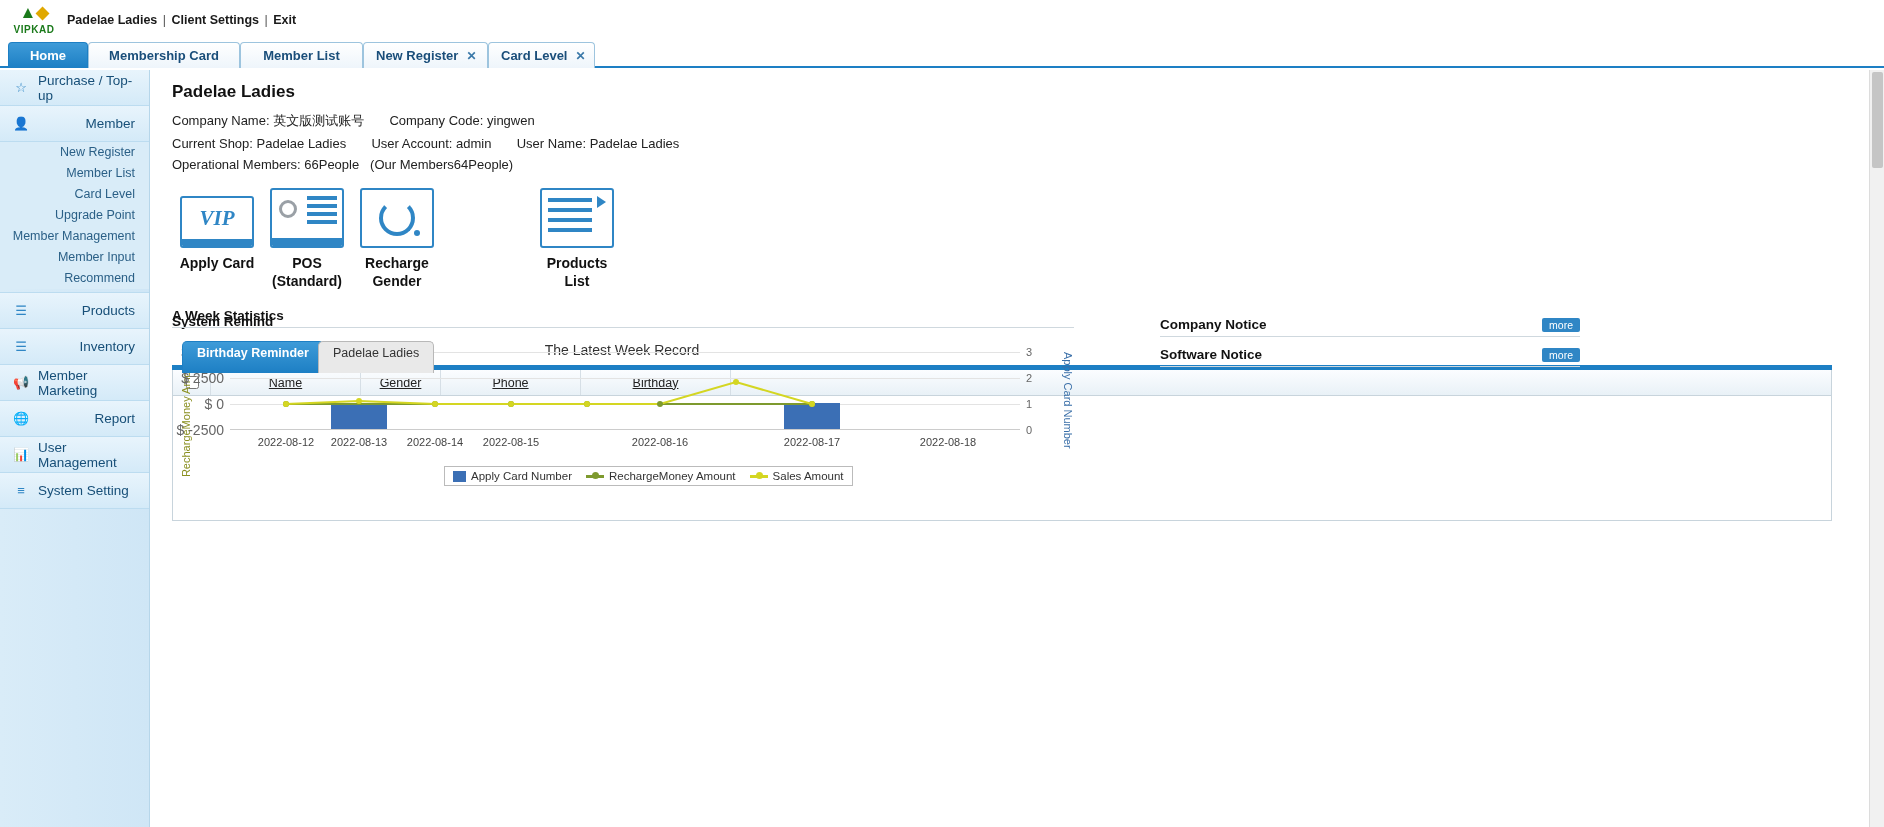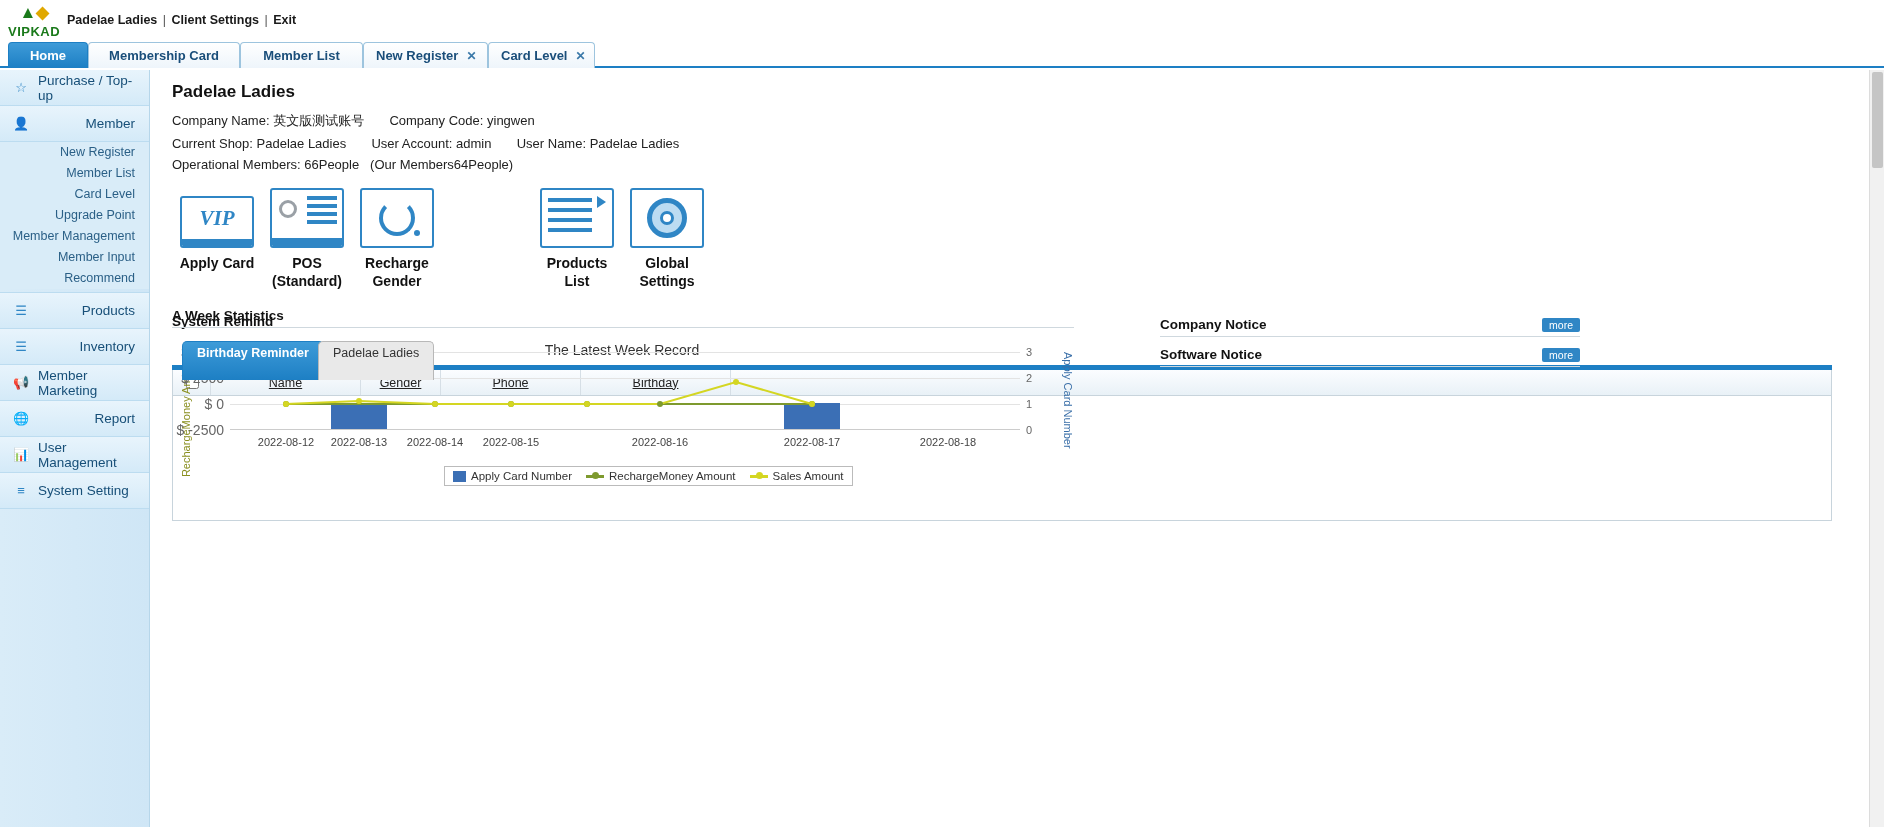--- a/index.html
+++ b/index.html
@@ -25,21 +25,21 @@
     text-align: center;
   }
   .logo .mark {
     font-family: "Liberation Serif", serif;
     font-weight: bold; font-size: 17px; color: #1b7a1b;
     line-height: 22px;
     letter-spacing: -0.5px;
   }
   .logo .mark .y { color: #e0a800; }
   .logo .word {
-    font-size: 13px; font-weight: bold; color: #1b7a1b; letter-spacing: 0.5px;
+    font-size: 10px; font-weight: bold; color: #1b7a1b; letter-spacing: 0.5px;
   }
   .topnav {
     position: absolute; left: 67px; top: 13px;
     font-size: 12.5px; font-weight: bold; color: #1a1a1a;
   }
   .topnav a { color: #1a1a1a; text-decoration: none; }
   .topnav .sep { color: #555; font-weight: normal; padding: 0 2px; }
 
   
   .tabstrip {
@@ -274,21 +274,21 @@
   .notice-row .t { font-size: 13.5px; font-weight: bold; color: #111; }
   .morebtn {
     background: #2f86c5; color: #fff; font-size: 10.5px;
     padding: 1px 7px; border-radius: 2px; cursor: pointer;
   }
 
   
   .sysremind { margin-top: 16px; }
   .subtabs { position: relative; height: 24px; margin-top: 8px; }
   .subtab {
-    position: absolute; top: 0; height: 39px; line-height: 22px;
+    position: absolute; top: 0; height: 32px; line-height: 22px;
     padding: 0 14px; font-size: 12.5px;
     border: 1px solid #b8b8b8; border-bottom: none;
     border-radius: 5px 5px 0 0;
     background: #e9e9e9; color: #333; cursor: pointer;
   }
   .subtab.active {
     background: linear-gradient(#3e9bd8, #1d7fc4);
     color: #fff; border-color: #1d7fc4; font-weight: bold;
   }
   .bluebar { height: 5px; background: #1d7fc4; width: 1660px; }
@@ -472,28 +472,20 @@
               <i></i>
               <i></i>
               <i></i>
             </div>
           <div class="pl-arrow"></div>
         </div>
         <div class="iconcap" style="white-space:pre-line;">Products
 List</div>
       </div>
 
-      <div class="iconitem" style="left:450px;top:0px;">
-        <div class="iconbox" style="height:60px;">
-          <div class="gs-gear"></div>
-          <div class="gs-inner"></div>
-        </div>
-        <div class="iconcap" style="white-space:pre-line;">Global
-Settings</div>
-      </div>
     </div>
 
     <div class="statsrow">
 
       <div style="position:absolute;left:0;top:0;width:902px;">
         <div class="sec-head">A Week Statistics</div>
         <div class="rule"></div>
 
         <div class="chartzone">
           <div class="chart-title" style="padding-top:14px;">The Latest Week Record</div>

